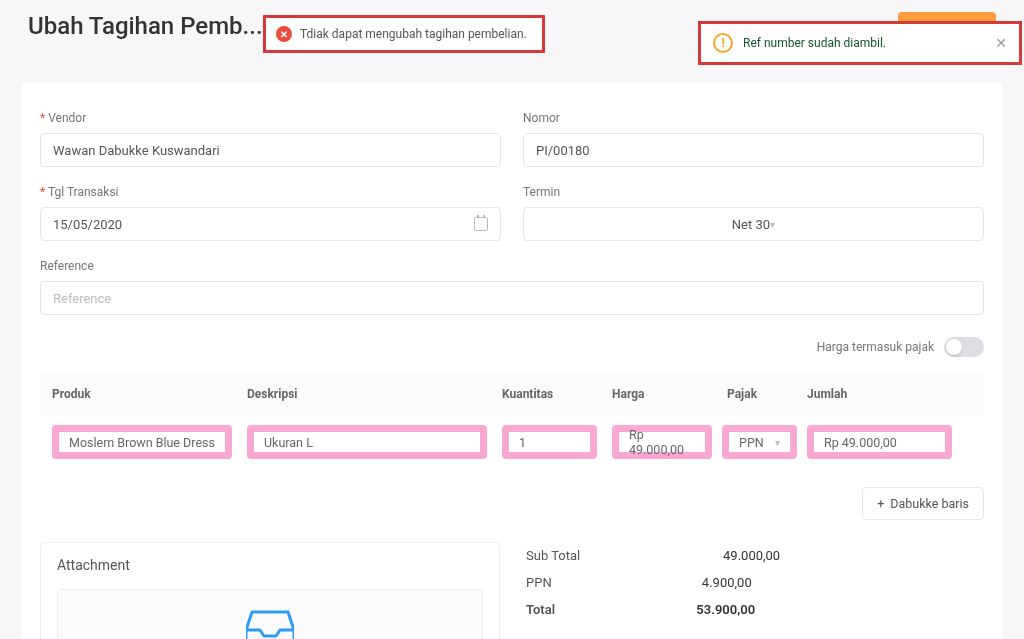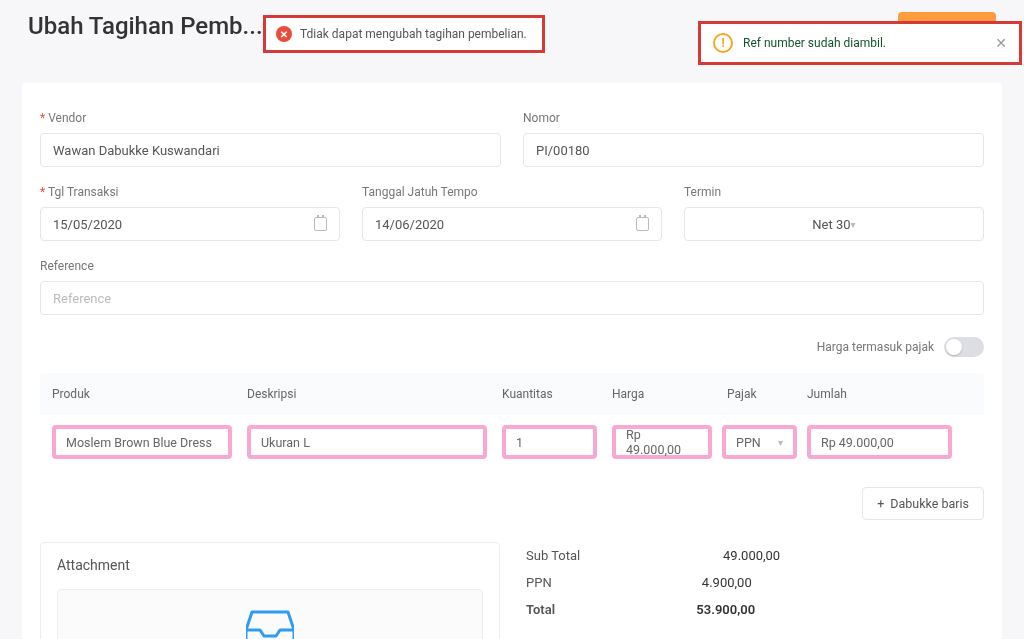--- a/index.html
+++ b/index.html
@@ -23,29 +23,29 @@
   .input, .select { height: 34px; border: 1px solid #e4e6eb; border-radius: 4px; padding: 0 12px; font-size: 13px; color: #555; background: #fff; display: flex; align-items: center; justify-content: center; }
   .input input { border: none; outline: none; width: 100%; font-size: 13px; color: #555; background: transparent; }
   .input input::placeholder { color: #bcbcbc; }
   .cal-icon { width: 14px; height: 14px; border: 1px solid #bbb; border-radius: 2px; position: relative; }
   .cal-icon::before { content:""; position:absolute; top:-3px; left:2px; width:2px; height:3px; background:#bbb; }
   .cal-icon::after { content:""; position:absolute; top:-3px; right:2px; width:2px; height:3px; background:#bbb; }
   .chev { color:#bbb; font-size:10px; }
   .toggle-row { display:flex; justify-content:flex-end; align-items:center; gap:10px; padding:4px 0 16px 0; font-size:12px; color:#777; }
   .toggle { width:40px; height:20px; border-radius:10px; background:#dcdee3; position:relative; cursor:pointer; }
   .toggle::after { content:""; position:absolute; width:16px; height:16px; border-radius:50%; background:#fff; top:2px; left:2px; box-shadow:0 1px 2px rgba(0,0,0,.2); }
-  .table-head { display:flex; background:#fafbfc; padding:14px 12px; font-size:12px; color:#666; border-radius:4px 4px 0 0; }
+  .table-head { display:flex; background:#fafbfc; padding:14px 12px; font-size:12px; color:#666; border-radius:4px 4px 0 0;font-weight:bold; }
   .col-prod { flex:0 0 195px; }
   .col-desc { flex:0 0 255px; }
   .col-qty  { flex:0 0 110px; }
   .col-price{ flex:0 0 115px; }
   .col-tax  { flex:0 0 80px; }
   .col-amt  { flex:1; }
   .table-row { display:flex; align-items:center; padding:10px 12px; gap:0; }
-  .cell-input { height:34px; border:4px solid #f9a8d4; border-radius:4px; padding:0 10px; font-size:12.5px; color:#666; display:flex; align-items:center; justify-content:space-between; background:#fff; }
+  .cell-input { height:34px; border:7px solid #f9a8d4; border-radius:4px; padding:0 10px; font-size:12.5px; color:#666; display:flex; align-items:center; justify-content:space-between; background:#fff; }
   .ci-prod { width:180px; }
   .ci-desc { width:240px; margin-left:15px; }
   .ci-qty  { width:95px; margin-left:15px; }
   .ci-price{ width:100px; margin-left:15px; }
   .ci-tax  { width:75px; margin-left:10px; }
   .ci-amt  { width:145px; margin-left:10px; }
   .add-row { display:flex; justify-content:flex-end; padding:18px 0 22px 0; }
   .add-btn { border:1px solid #e4e6eb; background:#fff; padding:8px 14px; border-radius:4px; font-size:12.5px; color:#555; cursor:pointer; display:inline-flex; align-items:center; gap:6px; }
   .bottom { display:flex; gap:22px; padding:0 0 12px 0; }
   .attach-card { border:1px solid #eceef2; border-radius:4px; padding:14px 16px 8px 16px; width:460px; }
@@ -100,27 +100,20 @@
 
     <div class="row">
       <div class="field">
         <span class="label req">Tgl Transaksi</span>
         <div class="input">
           <input type="text" value="15/05/2020" style="">
           <span class="cal-icon"></span>
         </div>
       </div>
       <div class="field">
-        <span class="label">Tanggal Jatuh Tempo</span>
-        <div class="input">
-          <input type="text" value="14/06/2020" style="">
-          <span class="cal-icon"></span>
-        </div>
-      </div>
-      <div class="field">
         <span class="label">Termin</span>
         <div class="select">
           <span>Net 30</span>
           <span class="chev">▾</span>
         </div>
       </div>
     </div>
 
     <div class="row">
       <div class="field" style="flex:1">

